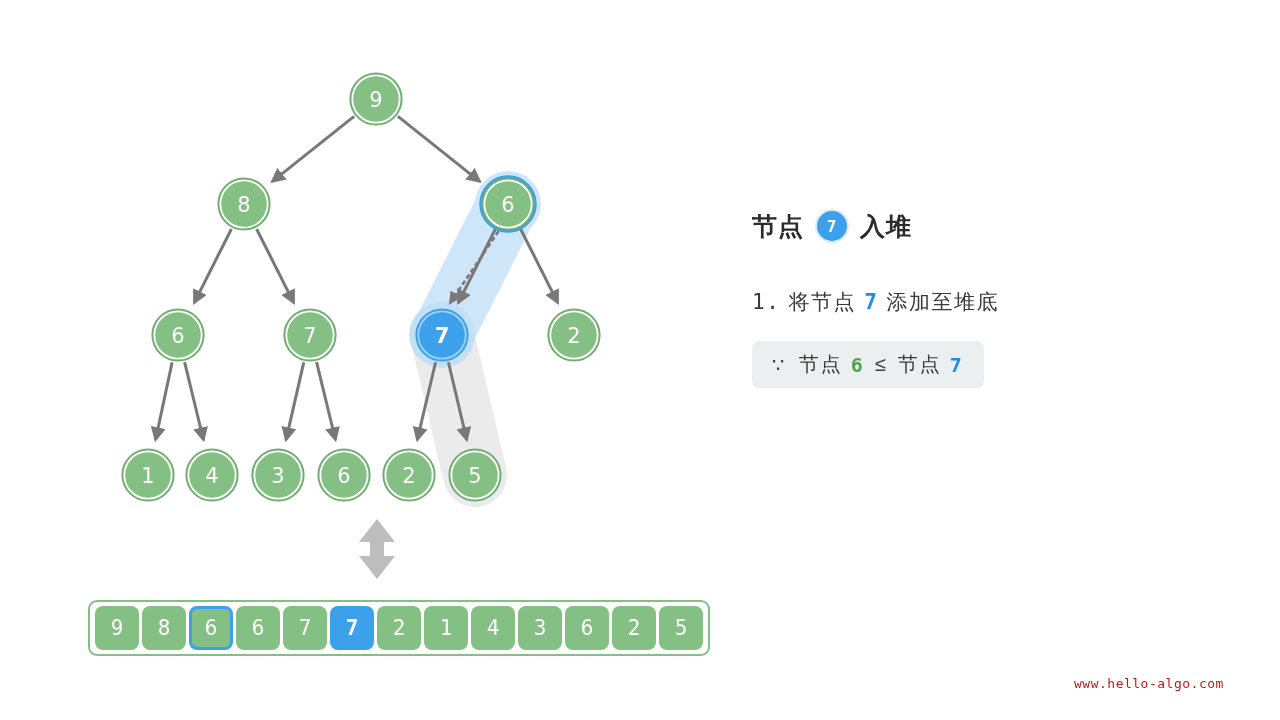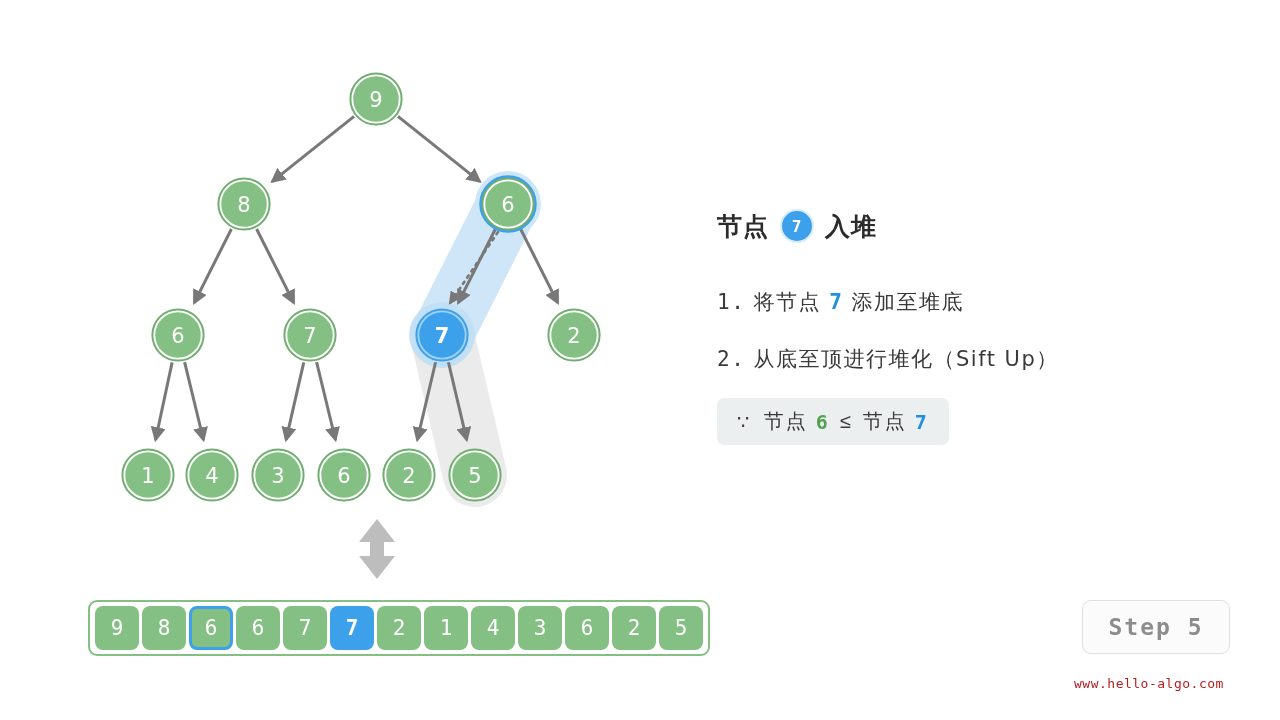--- a/index.html
+++ b/index.html
@@ -5,21 +5,21 @@
   html,body{margin:0;padding:0;}
   body{
     width:1280px;height:720px;background:#ffffff;
     font-family:"Liberation Sans","DejaVu Sans",sans-serif;
     overflow:hidden;position:relative;
   }
   #stage{position:absolute;left:0;top:0;width:1280px;height:720px;}
   svg#tree{position:absolute;left:0;top:0;width:1280px;height:720px;}
 
   
-  .panel{position:absolute;left:717px;top:206px;width:480px;}
+  .panel{position:absolute;left:752px;top:206px;width:480px;}
   .panel-title{
     font-size:25px;font-weight:bold;color:#2b2b2b;
     display:flex;align-items:center;gap:11px;letter-spacing:1px;
     height:40px;
   }
   .badge{
     width:34px;height:34px;border-radius:50%;
     background:#3ca0ea;border:2.5px solid #d9ecfa;
     box-sizing:border-box;
     display:flex;align-items:center;justify-content:center;
@@ -216,37 +216,32 @@
       <span>入堆</span>
     </div>
 
     <div class="steps">
       <div class="step-line">
         <span class="num">1.</span>
         <span>将节点</span>
         <span class="hl-blue">7</span>
         <span>添加至堆底</span>
       </div>
-      <div class="step-line">
-        <span class="num">2.</span>
-        <span>从底至顶进行堆化（Sift Up）</span>
-      </div>
     </div>
 
     <div class="cond">
       <span>∵</span>
       <span style="width:12px"></span>
       <span>节点</span>
       <span style="width:8px"></span>
       <span class="hl-green">6</span>
       <span style="width:10px"></span>
       <span>≤</span>
       <span style="width:10px"></span>
       <span>节点</span>
       <span style="width:8px"></span>
       <span class="hl-blue">7</span>
     </div>
   </div>
 
-  <div class="step-chip">Step 5</div>
   <div class="watermark">www.hello-algo.com</div>
 
 </div>
 
 </body></html>

